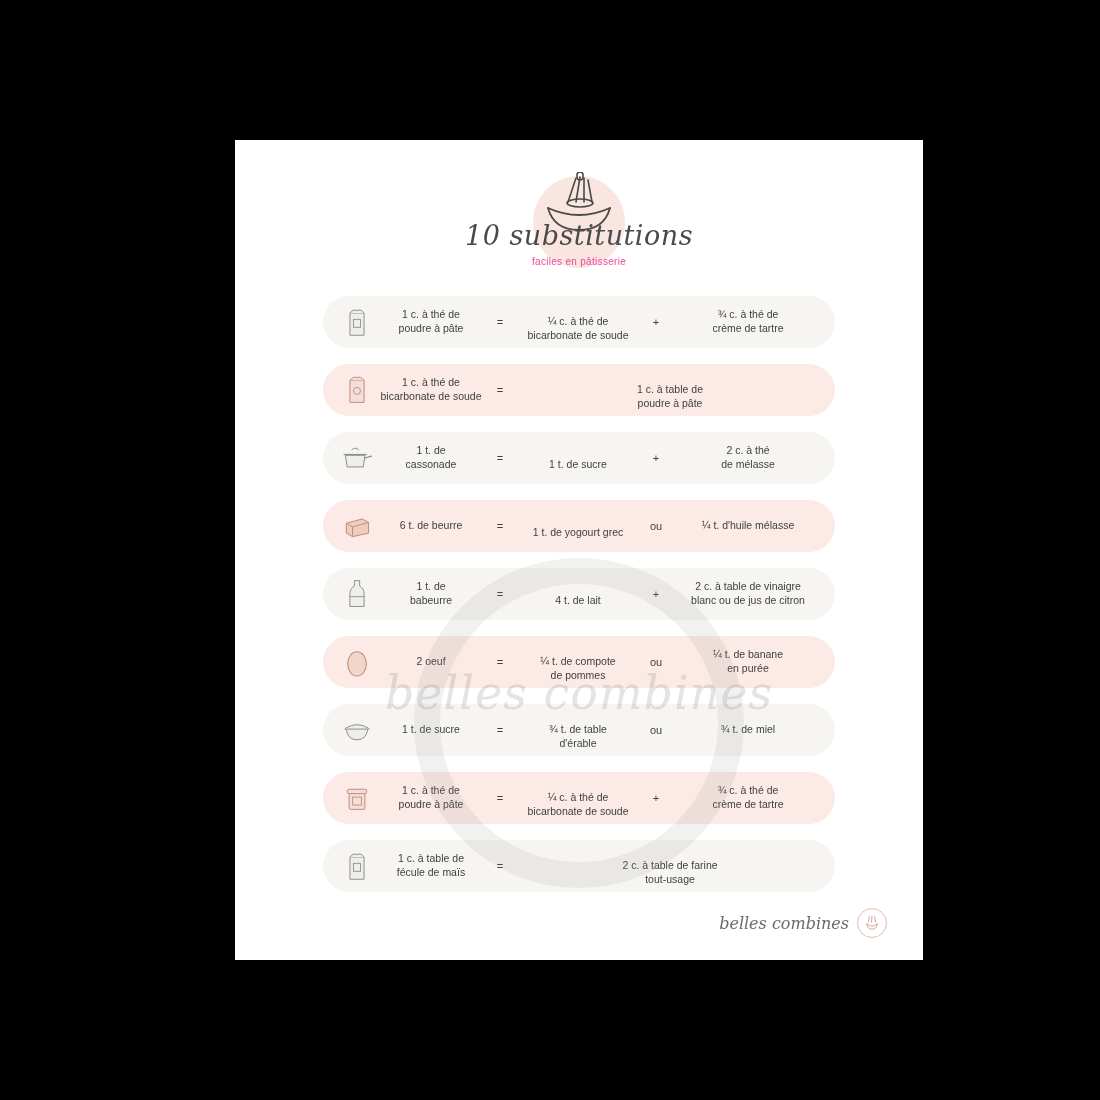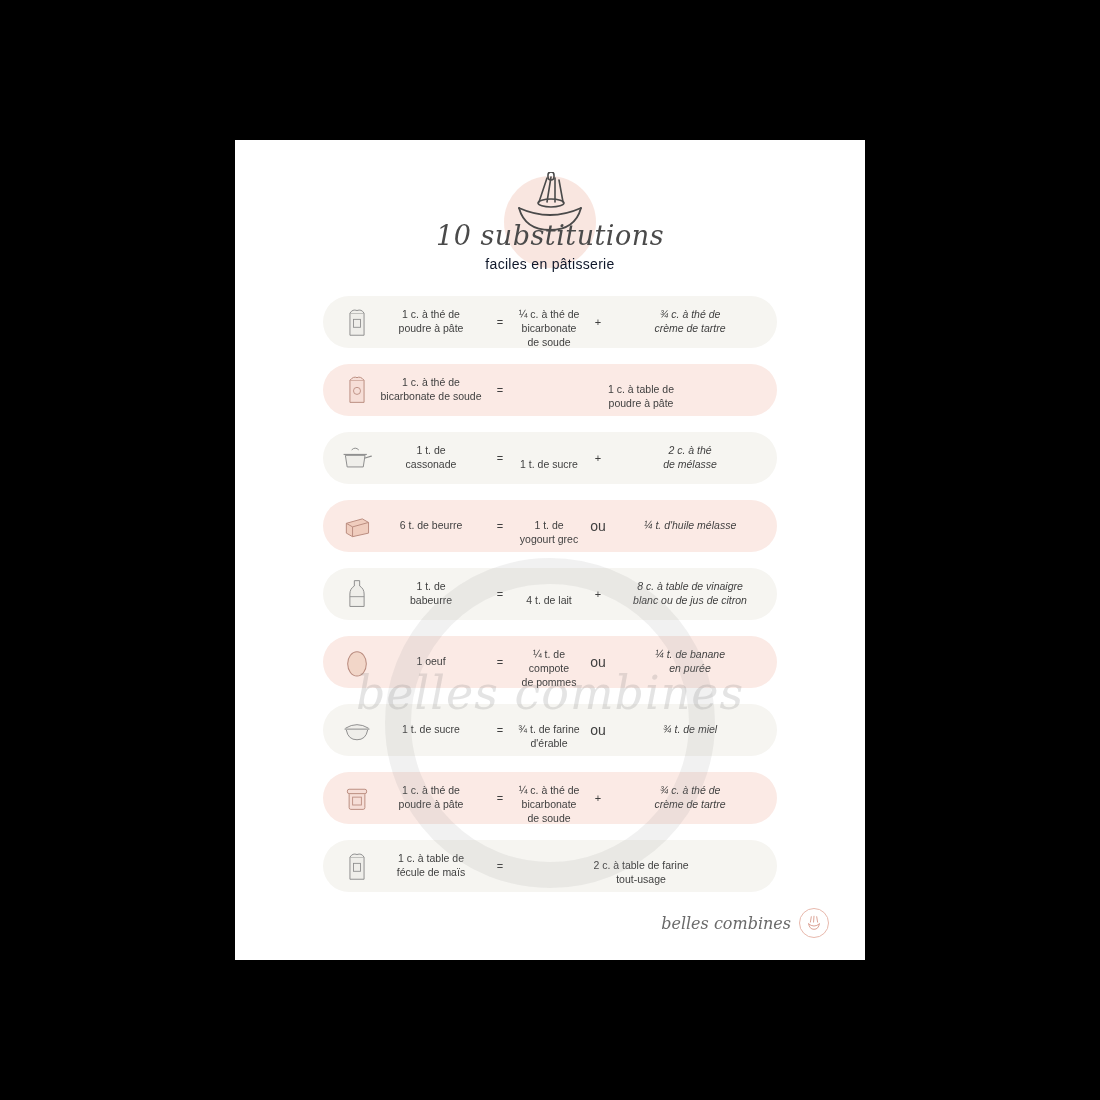--- a/index.html
+++ b/index.html
@@ -9,21 +9,21 @@
     width: 1100px;
     height: 1100px;
     overflow: hidden;
     font-family: "Liberation Sans", sans-serif;
   }
 
   #page {
     position: absolute;
     left: 235px;
     top: 140px;
-    width: 630px;
+    width: 688px;
     height: 820px;
     background: #ffffff;
     overflow: hidden;
   }
 
   
   .hole {
     position: absolute;
     width: 17px;
     height: 17px;
@@ -68,22 +68,22 @@
     font-family: "DejaVu Serif", serif;
     font-style: italic;
     font-size: 27px;
     letter-spacing: .5px;
     color: #4a4a4a;
   }
   .subtitle {
     position: absolute;
     left: 0; right: 0;
     top: 98px;
-    font-size: 14px;
-    color: #0f172a;
+    font-size: 10px;
+    color: #ec4899;
     letter-spacing: .3px;
   }
 
   
   .rows {
     position: relative;
     margin: 18px 88px 0 88px;
     z-index: 2;
   }
   .row {
@@ -108,28 +108,28 @@
   }
   .cell {
     text-align: center;
     font-size: 10.5px;
     line-height: 1.32;
     color: #3f3f3f;
     white-space: pre-line;
   }
   .cell-left   { flex: 0 0 104px; }
   .cell-mid    { flex: 1 1 auto; margin-top: 14px; }
-  .cell-right  { flex: 0 0 150px; font-style: italic; }
+  .cell-right  { flex: 0 0 150px; }
   .op {
     flex: 0 0 34px;
     text-align: center;
     font-size: 11px;
     color: #3f3f3f;
   }
-  .op.word { font-size: 14px; }
+  .op.word { font-size: 11px; }
 
   
   #watermark {
     position: absolute;
     left: 50%;
     top: 418px;
     transform: translateX(-50%);
     width: 400px;
     height: 400px;
     pointer-events: none;
@@ -278,48 +278,48 @@
           <svg viewBox="0 0 28 36" width="26" height="32">
             <path d="M11 3 L17 3 L17 9 Q22 12 22 18 L22 32 L6 32 L6 18 Q6 12 11 9 Z" fill="#efeeea" stroke="#8d8d8d" stroke-width="1.1"></path>
             <path d="M6 21 L22 21" stroke="#8d8d8d" stroke-width="1"></path>
           </svg>
         </span>
         <div class="cell cell-left">1 t. de
 babeurre</div>
         <div class="op">=</div>
         <div class="cell cell-mid">4 t. de lait</div>
         <div class="op">+</div>
-        <div class="cell cell-right">8 c. à table de vinaigre
+        <div class="cell cell-right">2 c. à table de vinaigre
 blanc ou de jus de citron</div>
       </div>
       <div class="row pink">
         <span class="row-icon">
           <svg viewBox="0 0 30 34" width="28" height="32">
             <ellipse cx="15" cy="19" rx="10" ry="13" fill="#f2d6c8" stroke="#b98b7e" stroke-width="1.1"></ellipse>
           </svg>
         </span>
-        <div class="cell cell-left">1 oeuf</div>
+        <div class="cell cell-left">2 oeuf</div>
         <div class="op">=</div>
         <div class="cell cell-mid">¼ t. de compote
 de pommes</div>
         <div class="op word">ou</div>
         <div class="cell cell-right">¼ t. de banane
 en purée</div>
       </div>
       <div class="row beige">
         <span class="row-icon">
           <svg viewBox="0 0 36 28" width="32" height="26">
             <path d="M5 12 Q18 4 31 12" fill="#efeeea" stroke="#8d8d8d" stroke-width="1.1"></path>
             <path d="M4 13 L32 13" stroke="#8d8d8d" stroke-width="1.2"></path>
             <path d="M6 14 Q8 25 18 25 Q28 25 30 14" fill="#efeeea" stroke="#8d8d8d" stroke-width="1.1"></path>
           </svg>
         </span>
         <div class="cell cell-left">1 t. de sucre</div>
         <div class="op">=</div>
-        <div class="cell cell-mid">¾ t. de farine
+        <div class="cell cell-mid">¾ t. de table
 d'érable</div>
         <div class="op word">ou</div>
         <div class="cell cell-right">¾ t. de miel</div>
       </div>
       <div class="row pink">
         <span class="row-icon">
           <svg viewBox="0 0 32 32" width="28" height="30">
             <rect x="7" y="10" width="18" height="19" rx="2" fill="#f6ded7" stroke="#b98b7e" stroke-width="1.1"></rect>
             <rect x="5" y="6" width="22" height="5" rx="2" fill="#f6ded7" stroke="#b98b7e" stroke-width="1.1"></rect>
             <rect x="11" y="15" width="10" height="9" fill="none" stroke="#b98b7e" stroke-width="1"></rect>

